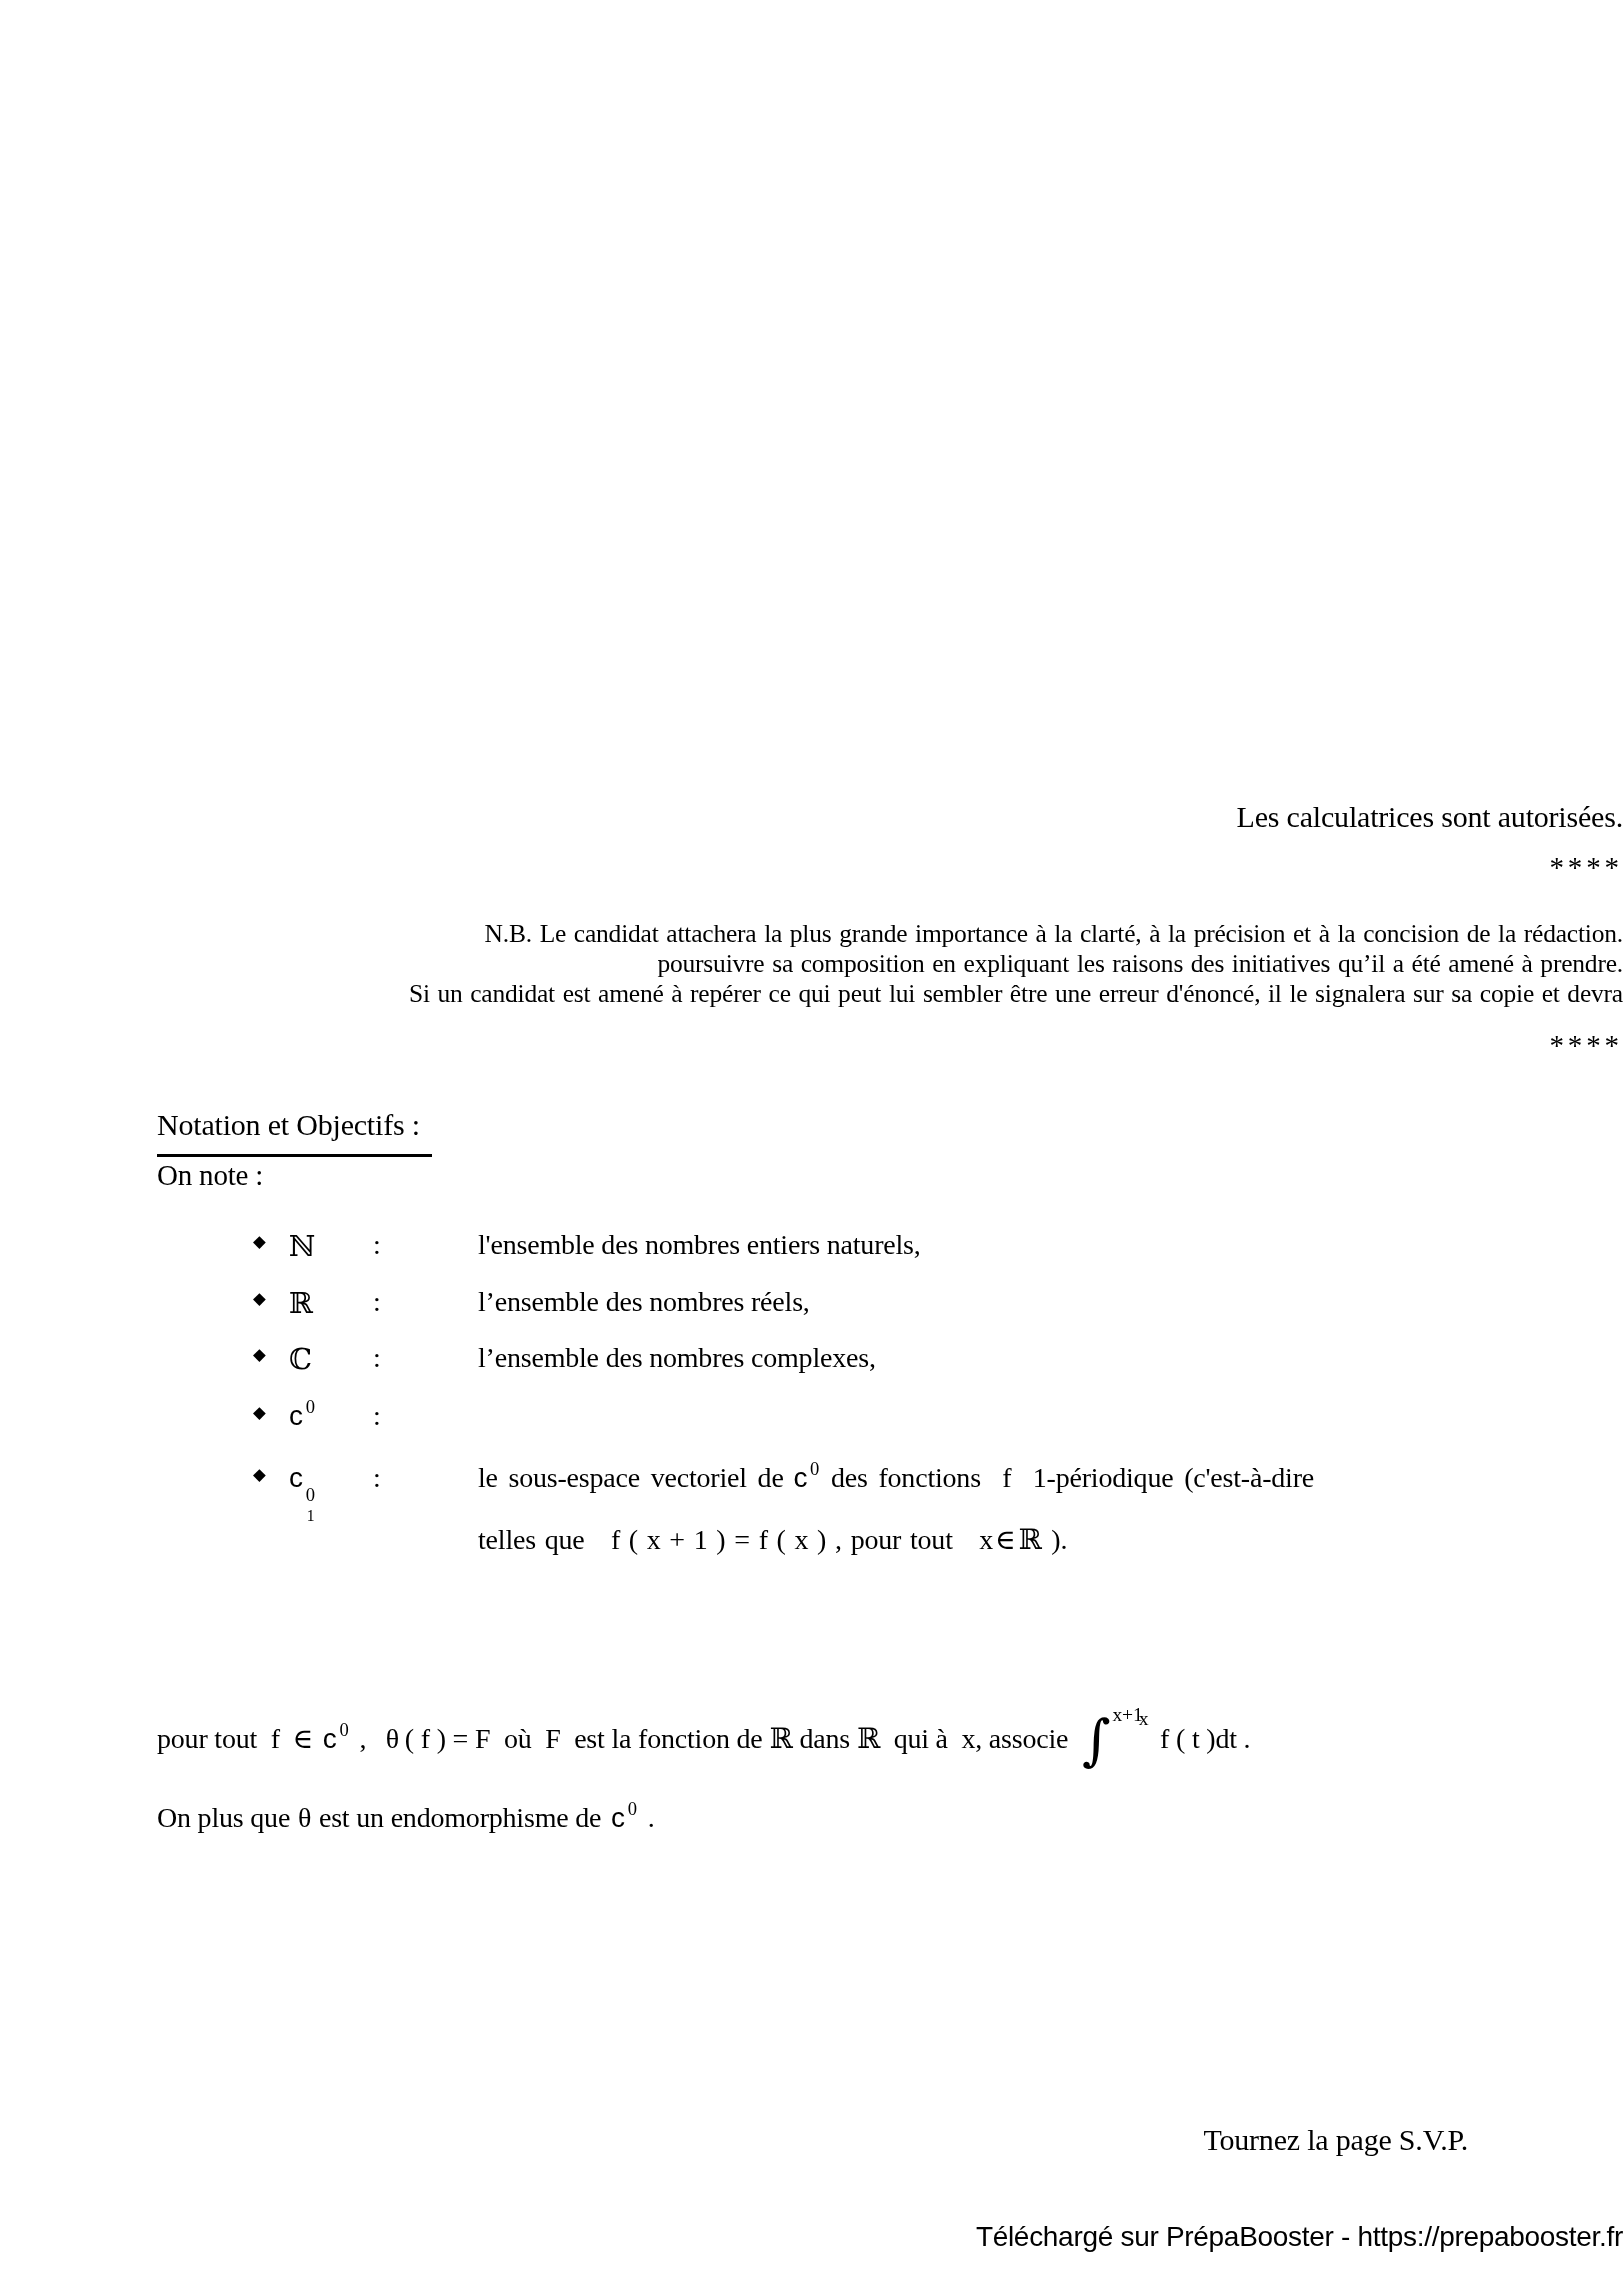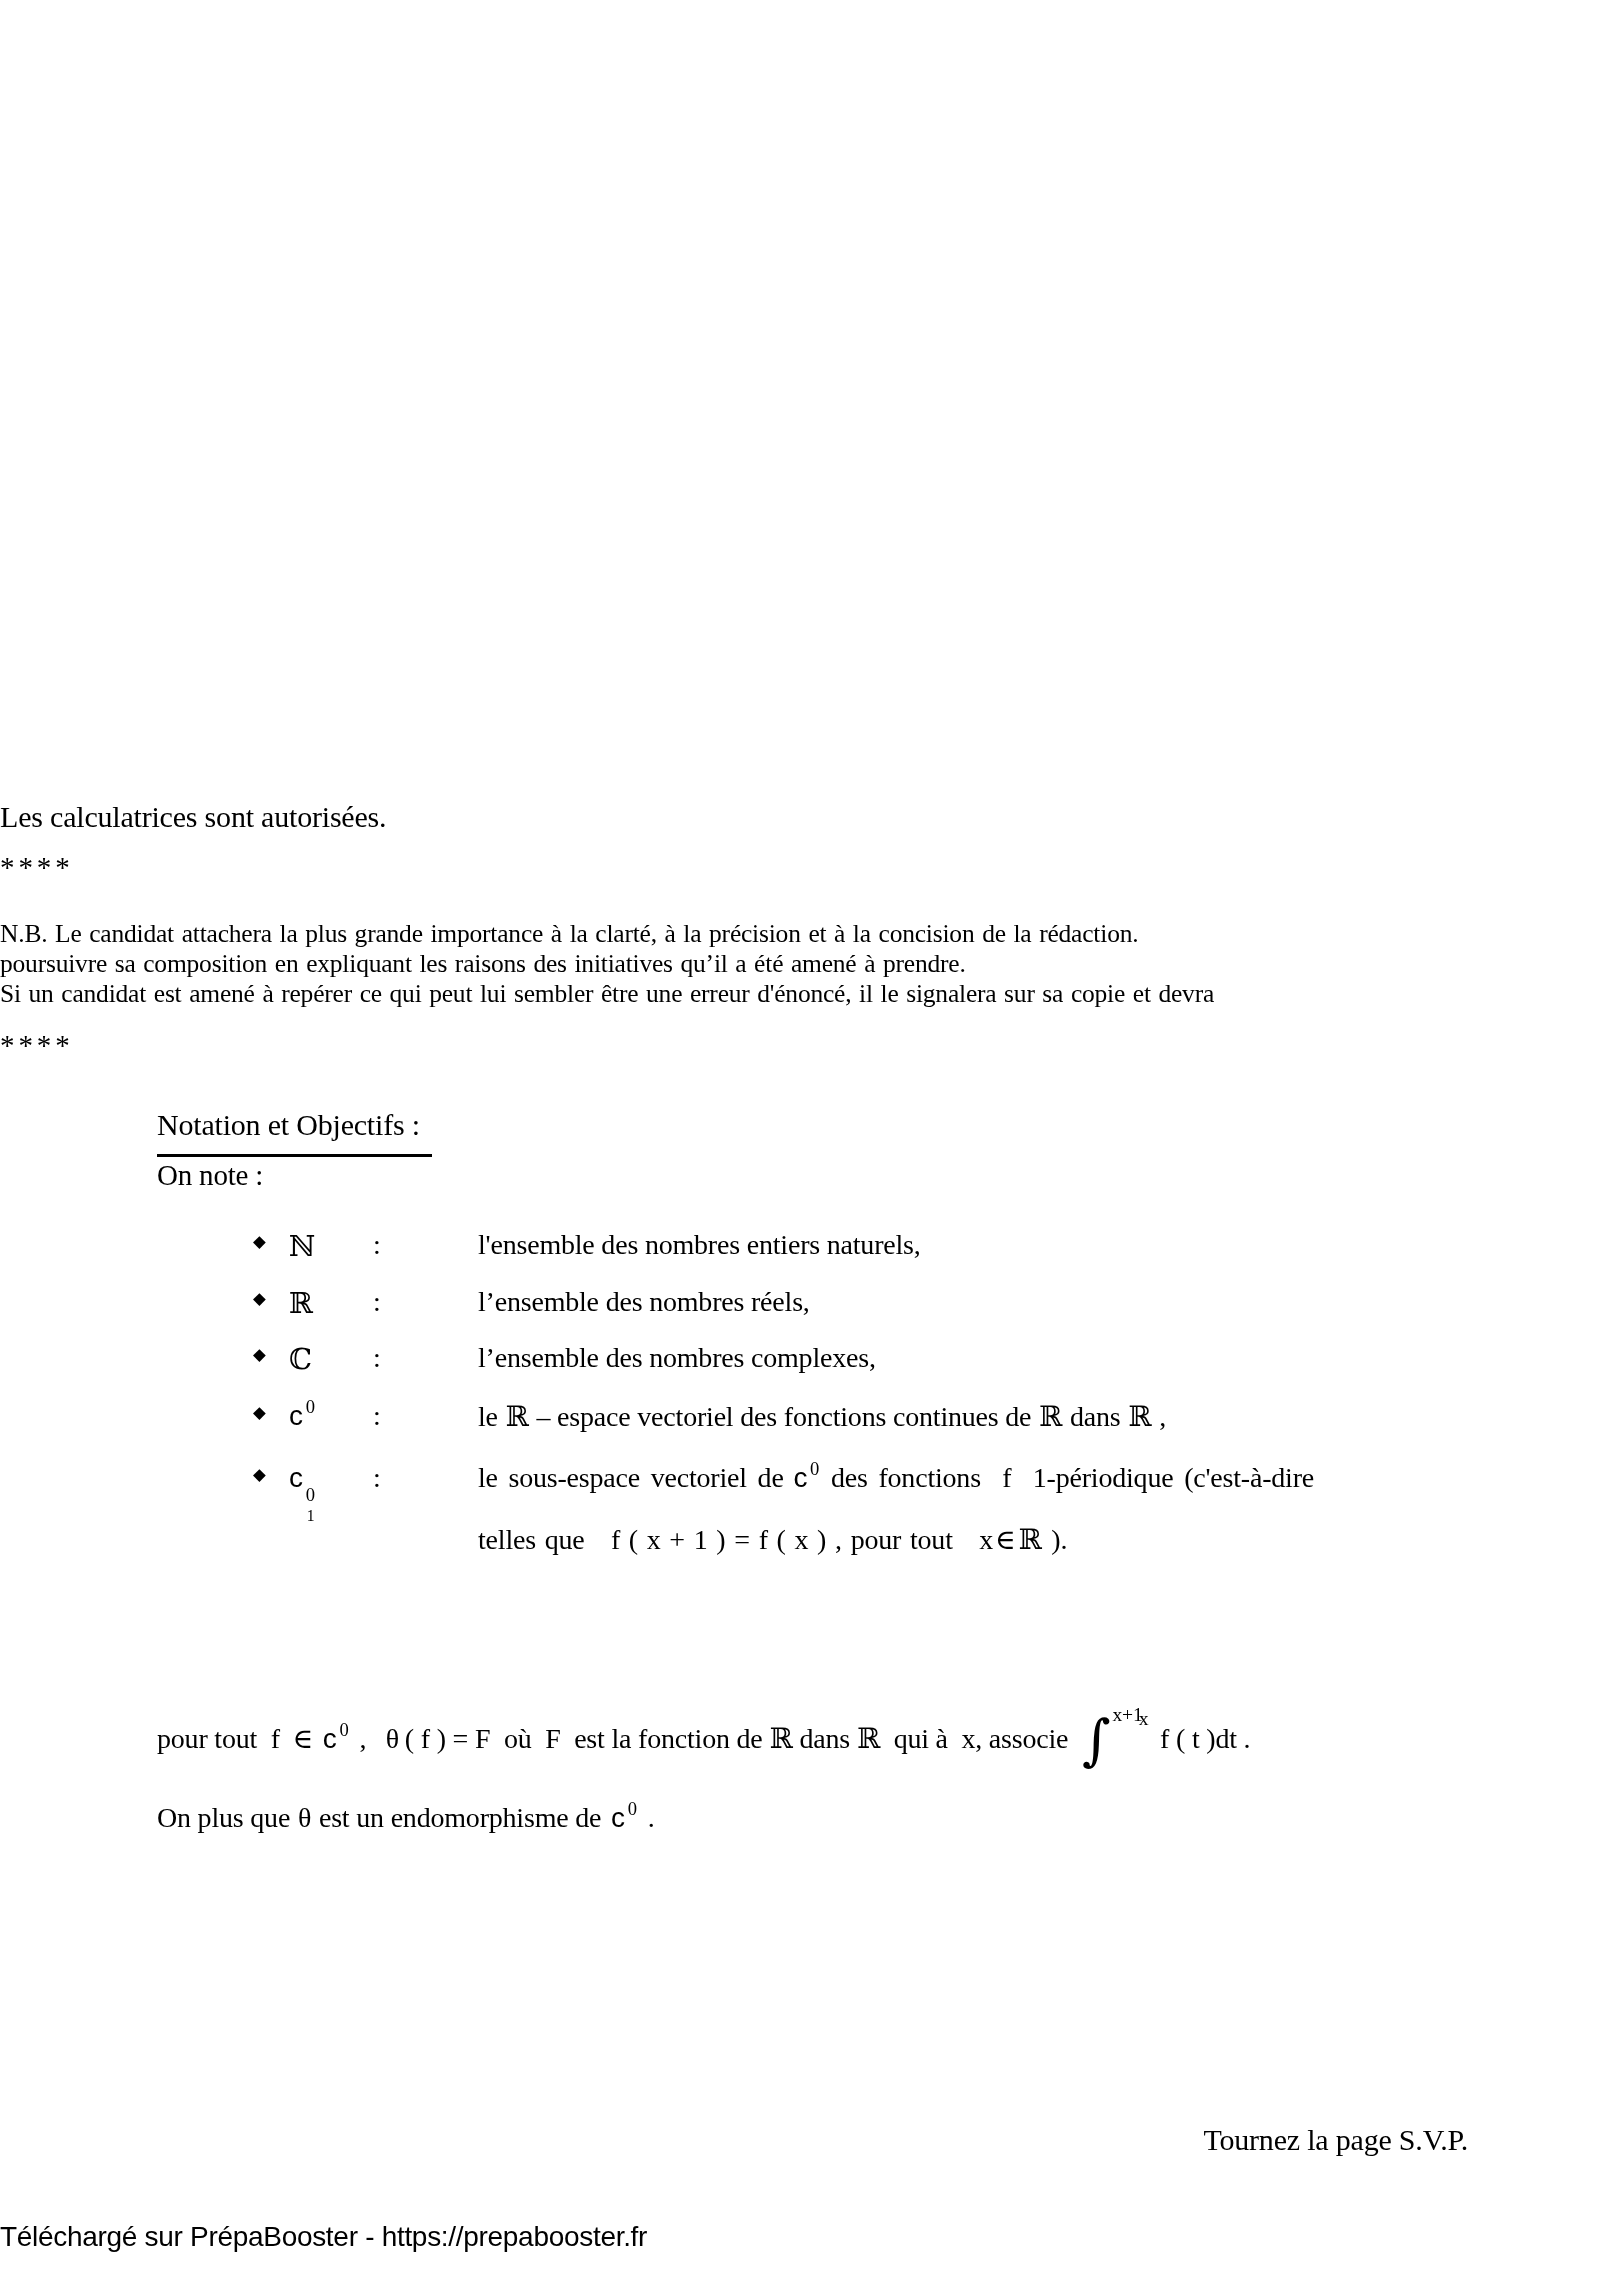--- a/index.html
+++ b/index.html
@@ -7,21 +7,21 @@
     position:relative;
     width:1623px;
     height:2293px;
     background:#ffffff;
     color:#000000;
     font-family:"Liberation Serif", serif;
     letter-spacing:-0.2px;
     overflow:hidden;
   }
   .abs{position:absolute;left:0;width:100%;}
-  .centered{text-align:left;}
+  .centered{text-align:right;}
   .title{top:800px;font-size:30px;}
   .stars{font-size:29px;letter-spacing:3.9px;font-family:"Liberation Serif",serif;}
   .stars1{top:851px;}
   .stars2{top:1029px;}
   .nb{top:919px;font-size:25.5px;line-height:30px;word-spacing:1.5px;}
   .heading{top:1108px;left:157px;width:auto;font-size:30px;}
   .heading-inner{display:inline-block;border-bottom:3.9px solid #000;padding-bottom:12px;padding-right:11.8px;}
   .onnote{top:1159px;left:157px;width:auto;font-size:29px;}
 
   .brow{position:absolute;left:0;width:100%;height:49px;font-size:28px;}
@@ -103,21 +103,20 @@
       <span class="diamond"></span>
       <span class="bsym bb">ℂ</span>
       <span class="bcolon">:</span>
       <span class="btext">l’ensemble des nombres complexes,</span>
     </div>
 
   <div class="brow" style="top:1400px">
       <span class="diamond"></span>
       <span class="bsym cunit"><span class="cfont">c</span><span class="csup">0</span></span>
       <span class="bcolon">:</span>
-      <span class="btext"><span>le</span><span class="bb">ℝ</span><span>– espace vectoriel des fonctions continues de</span><span class="bb">ℝ</span><span>dans</span><span class="bb">ℝ</span><span>,</span></span>
     </div>
 
   <div class="brow" style="top:1462px">
       <span class="diamond"></span>
       <span class="bsym cunit"><span class="cfont">c</span><span class="stack">
           <span class="s0">0</span>
           <span class="s1">1</span>
         </span></span>
       <span class="bcolon">:</span>
       <span class="btext spread"><span>le sous-espace vectoriel de</span><span class="cunit" style="margin:0 9.8px"><span class="cfont">c</span><span class="csup">0</span></span><span>des fonctions&nbsp; f&nbsp; 1-périodique (c'est-à-dire</span></span>

